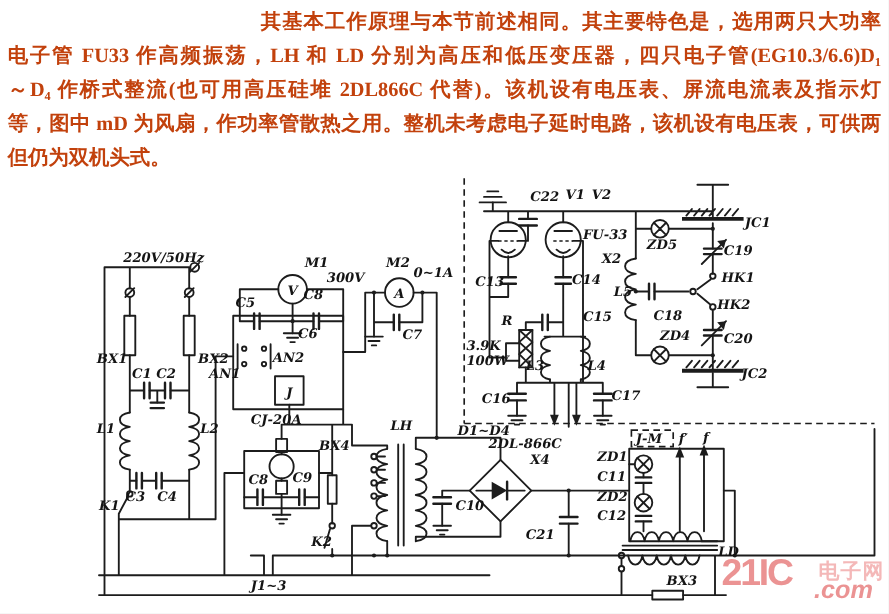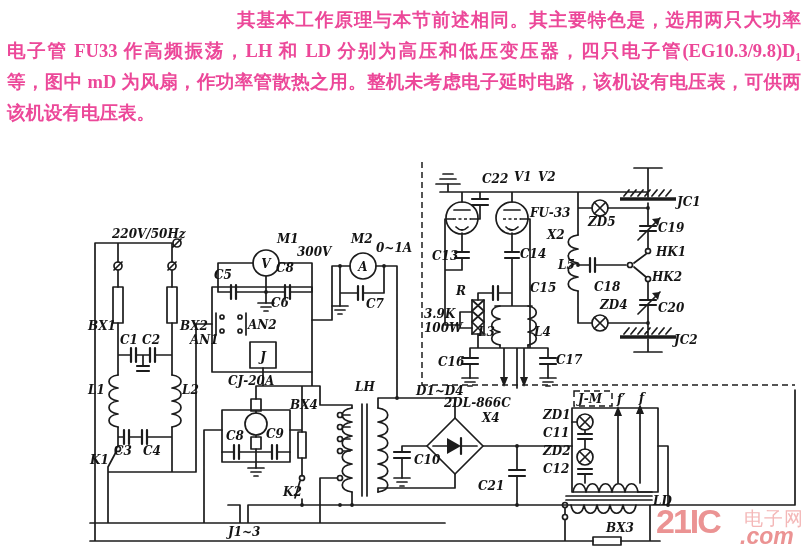--- a/index.html
+++ b/index.html
@@ -1,52 +1,53 @@
 <!DOCTYPE html>
 <html><head>
 <meta charset="utf-8">
 <style>
   html,body{margin:0;padding:0;background:#e8e8e8;}
   .page{position:relative;width:808px;height:558px;background:#ffffff;overflow:hidden;
         font-family:"Liberation Serif",serif;}
   .intro{position:absolute;top:5px;left:7px;width:794px;font-weight:700;font-size:18.5px;
-         line-height:31px;color:#ec4899;}
+         line-height:31px;color:#c2410c;}
   .intro .line{white-space:normal;}
   .intro .indent{text-align:justify;text-align-last:justify;padding-left:230px;}
   .intro .fill{text-align:justify;text-align-last:justify;}
   svg.schematic{position:absolute;left:0;top:0;width:808px;height:558px;}
   svg.schematic *{vector-effect:non-scaling-stroke;}
   .ink{stroke:#1c1c1c;fill:none;stroke-width:1.7;stroke-linecap:round;stroke-linejoin:round;}
   .plates{stroke:#1c1c1c;fill:none;stroke-width:2.2;stroke-linecap:round;}
   .thick{stroke:#1c1c1c;fill:none;stroke-width:3.5;}
   .dashline{stroke:#1c1c1c;fill:none;stroke-width:1.5;stroke-dasharray:6 4;}
   .griddash{stroke:#1c1c1c;fill:none;stroke-width:1.4;stroke-dasharray:3 2.5;}
   .dot{fill:#1c1c1c;stroke:none;}
   .arrowhead{fill:#1c1c1c;stroke:none;}
   #labels text{font-family:"DejaVu Serif",serif;font-style:italic;font-weight:700;
                font-size:12px;fill:#141414;}
   .watermark{position:absolute;left:654px;top:501px;width:154px;height:54px;
              font-family:"Liberation Sans",sans-serif;}
   .wm-brand{position:absolute;left:2px;top:1px;font-size:34px;font-weight:900;
             color:#eb9393;letter-spacing:-2px;}
-  .wm-cn{position:absolute;left:90px;top:5px;font-size:19px;font-weight:400;
+  .wm-cn{position:absolute;left:90px;top:5px;font-size:19px;font-weight:700;
          color:#f4b8b8;letter-spacing:1px;}
   .wm-domain{position:absolute;left:86px;top:22px;font-size:23px;font-weight:700;
              font-style:italic;color:#eb9393;font-family:Liberation Sans, sans-serif;}
 </style>
 </head>
 <body>
 
 <div class="page">
 
   <div class="intro">
     <div class="line indent">其基本工作原理与本节前述相同。其主要特色是，选用两只大功率</div>
-    <div class="line fill">电子管 FU33 作高频振荡，LH 和 LD 分别为高压和低压变压器，四只电子管(EG10.3/9.8)D₁</div>
+    <div class="line fill">电子管 FU33 作高频振荡，LH 和 LD 分别为高压和低压变压器，四只电子管(EG10.3/6.6)D₁</div>
+    <div class="line fill">～D₄ 作桥式整流(也可用高压硅堆 2DL866C 代替)。该机设有电压表、屏流电流表及指示灯</div>
     <div class="line fill">等，图中 mD 为风扇，作功率管散热之用。整机未考虑电子延时电路，该机设有电压表，可供两</div>
-    <div class="line">该机设有电压表。</div>
+    <div class="line">但仍为双机头式。</div>
   </div>
 
   <svg class="schematic" viewBox="0 0 808 558">
 
     <path class="dashline" d="M422,162 V385 M422,385 H795"></path>
     <rect class="dashline" x="574" y="391" width="38" height="15"></rect>
 
     <path class="ink" d="
       M95,243 H172 M95,243 V541
       M118,243 V262 M172,243 V262 M118,270 V287 M172,270 V287

